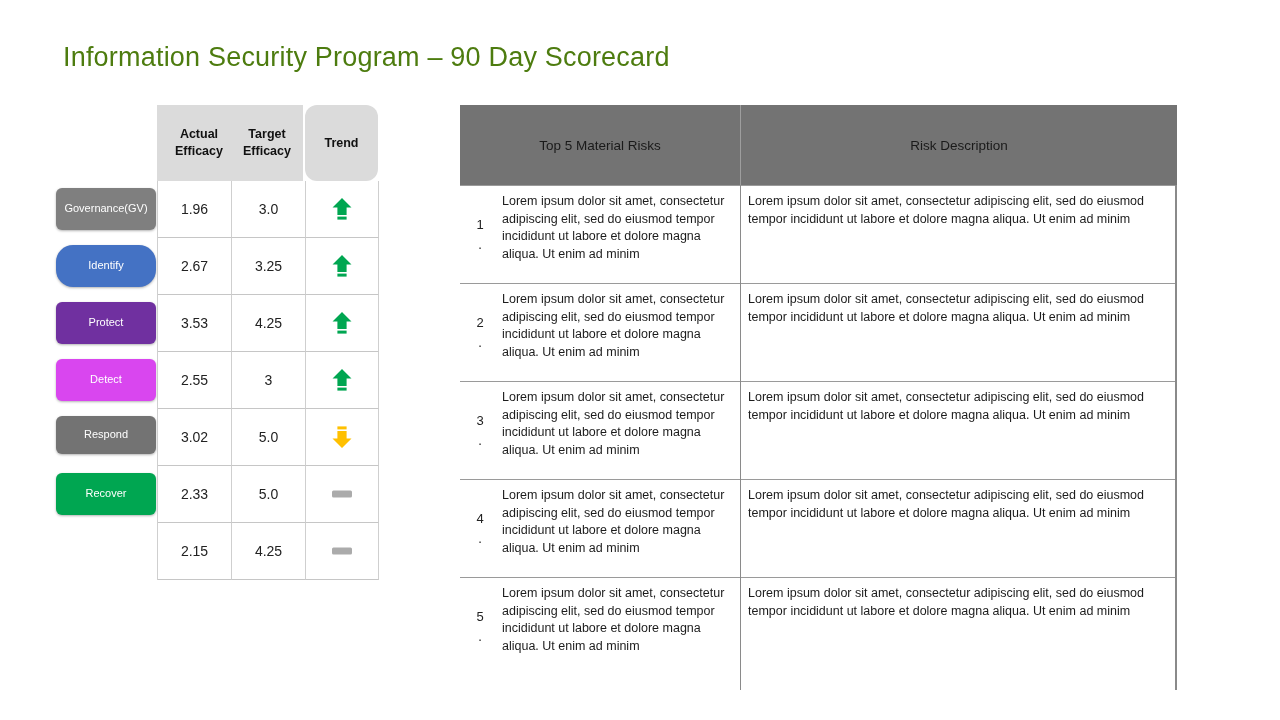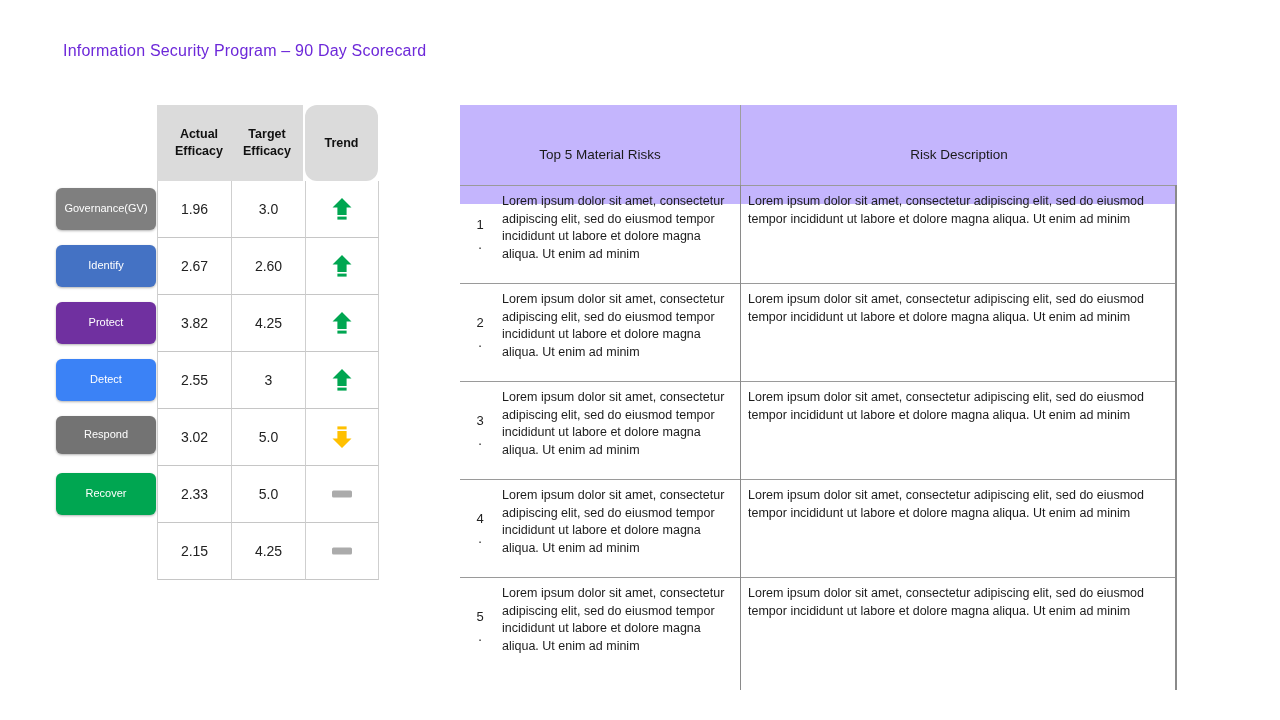--- a/index.html
+++ b/index.html
@@ -1,21 +1,21 @@
 <!DOCTYPE html>
 <html><head>
 <meta charset="utf-8">
 <style>
   * { margin:0; padding:0; box-sizing:border-box; }
   html,body { width:1280px; height:720px; background:#ffffff;
               font-family:"Liberation Sans", sans-serif; }
   #canvas { position:relative; width:1280px; height:720px; background:#ffffff; overflow:hidden; }
 
   
-  .slide-title { position:absolute; left:63px; top:42px; font-size:16px; color:#6d28d9;
+  .slide-title { position:absolute; left:63px; top:42px; font-size:27px; color:#4d7c0f;
                  font-weight:400; letter-spacing:0.2px; }
 
   
   .sc-h { position:absolute; top:105px; height:76px; background:#DBDBDB;
           display:flex; align-items:center; justify-content:center; text-align:center;
           font-weight:bold; font-size:12.5px; line-height:1.35; color:#111; }
   #h-actual { left:157px; width:84px; }
   #h-target { left:231px; width:72px; }
   #h-trend  { left:305px; width:73px;border-radius:12px; }
 
@@ -29,22 +29,22 @@
   .cat { position:absolute; left:56px; width:100px; border-radius:6px; color:#ffffff;
          display:flex; align-items:center; justify-content:center; text-align:center;
          font-size:11px; line-height:1.25; padding:2px 3px;
          box-shadow:0 1px 2.5px rgba(0,0,0,0.30); }
   .cat-small { font-size:10.5px; }
 
   .trend-wrap { display:flex; align-items:center; justify-content:center; }
   .trend-wrap svg { display:block; }
 
   
-  .risk-header { position:absolute; left:460px; top:105px; width:717px; height:99px;
-                 background:#c4b5fd; display:flex; }
+  .risk-header { position:absolute; left:460px; top:105px; width:717px; height:80px;
+                 background:#737373; display:flex; }
   .rh-cell { display:flex; align-items:center; justify-content:center;
              font-size:13.5px; color:#1a1a1a; }
   .rh1 { width:280px; }
   .rh2 { width:437px; border-left:1px solid #9E9E9E; }
 
   .risk-body { position:absolute; left:460px; top:185px; width:717px; height:505px; }
   .risk-vline   { position:absolute; left:280px; top:0; width:1px;  height:505px; background:#8a8a8a; }
   .risk-rborder { position:absolute; right:0;   top:0; width:2px;  height:505px; background:#8a8a8a; }
 
   .risk-row { position:absolute; left:0; width:717px; height:98px;
@@ -60,49 +60,49 @@
 
 <div id="canvas">
 
   <div class="slide-title">Information Security Program – 90 Day Scorecard</div>
 
   <div class="sc-h" id="h-actual">Actual Efficacy</div>
   <div class="sc-h" id="h-target">Target Efficacy</div>
   <div class="sc-h" id="h-trend">Trend</div>
 
   <div class="cat" style="top: 188px; height: 42px; background-color: rgb(127, 127, 127);">Governance(GV)</div>
-  <div class="cat" style="top: 245px; height: 42px; background-color: rgb(68, 114, 196);">Identify</div>
+  <div class="cat" style="top: 245px; height: 42px; background-color: rgb(68, 114, 196); border-radius: 17px;">Identify</div>
   <div class="cat" style="top: 302px; height: 42px; background-color: rgb(112, 48, 160);">Protect</div>
-  <div class="cat" style="top: 359px; height: 42px; background-color: #3b82f6;">Detect</div>
+  <div class="cat" style="top: 359px; height: 42px; background-color: #d946ef;">Detect</div>
   <div class="cat" style="top: 416px; height: 38px; background-color: #737373;">Respond</div>
   <div class="cat" style="top: 473px; height: 42px; background-color: rgb(0, 166, 81);">Recover</div>
 
   <div class="sc-body">
 
     <div class="sc-cell">1.96</div>
     <div class="sc-cell">3.0</div>
     <div class="sc-cell trend-wrap">
       <svg width="22" height="24" viewBox="0 0 22 24" style="color: rgb(0, 166, 81);">
           <path fill="currentColor" d="M11 1 L20.5 10.5 H15.6 V18 H6.4 V10.5 H1.5 Z"></path>
           <rect fill="currentColor" x="6.4" y="19.6" width="9.2" height="3"></rect>
         </svg>
 
     </div>
 
     <div class="sc-cell">2.67</div>
-    <div class="sc-cell">2.60</div>
-    <div class="sc-cell trend-wrap">
-      <svg width="22" height="24" viewBox="0 0 22 24" style="color: rgb(0, 166, 81);">
-          <path fill="currentColor" d="M11 1 L20.5 10.5 H15.6 V18 H6.4 V10.5 H1.5 Z"></path>
-          <rect fill="currentColor" x="6.4" y="19.6" width="9.2" height="3"></rect>
-        </svg>
-
-    </div>
-
-    <div class="sc-cell">3.82</div>
+    <div class="sc-cell">3.25</div>
+    <div class="sc-cell trend-wrap">
+      <svg width="22" height="24" viewBox="0 0 22 24" style="color: rgb(0, 166, 81);">
+          <path fill="currentColor" d="M11 1 L20.5 10.5 H15.6 V18 H6.4 V10.5 H1.5 Z"></path>
+          <rect fill="currentColor" x="6.4" y="19.6" width="9.2" height="3"></rect>
+        </svg>
+
+    </div>
+
+    <div class="sc-cell">3.53</div>
     <div class="sc-cell">4.25</div>
     <div class="sc-cell trend-wrap">
       <svg width="22" height="24" viewBox="0 0 22 24" style="color: rgb(0, 166, 81);">
           <path fill="currentColor" d="M11 1 L20.5 10.5 H15.6 V18 H6.4 V10.5 H1.5 Z"></path>
           <rect fill="currentColor" x="6.4" y="19.6" width="9.2" height="3"></rect>
         </svg>
 
     </div>
 
     <div class="sc-cell">2.55</div>

